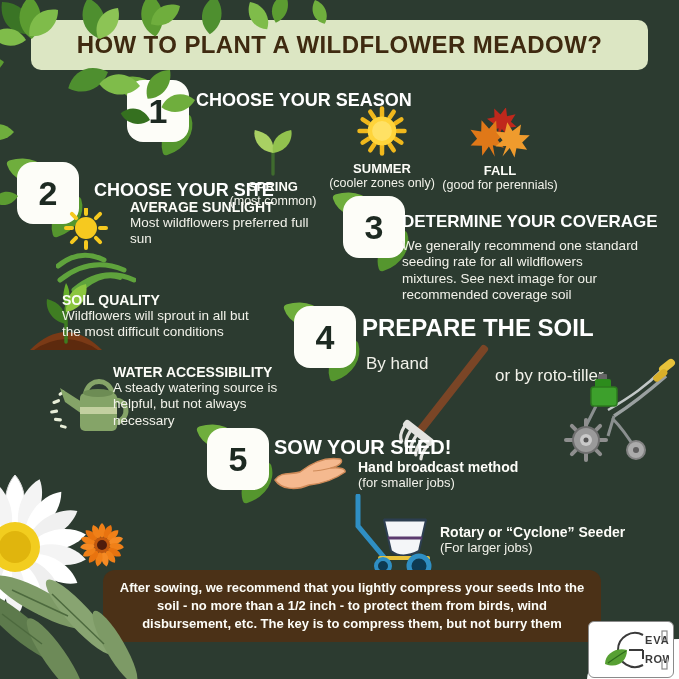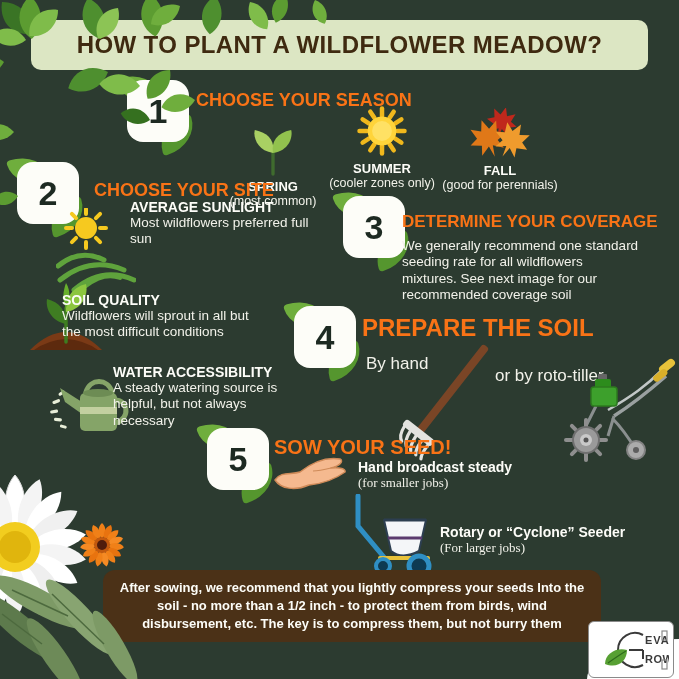--- a/index.html
+++ b/index.html
@@ -13,24 +13,24 @@
 
   
   .badge{position:absolute;width:62px;height:62px;z-index:3;}
   .badge::before{content:'';position:absolute;left:-7px;top:-7px;width:38px;height:32px;
     background:#6fae3d;border-radius:4px 100% 4px 100%;transform:rotate(-18deg);}
   .badge::after{content:'';position:absolute;right:-7px;bottom:-9px;width:38px;height:32px;
     background:#55962e;border-radius:100% 4px 100% 4px;transform:rotate(-18deg);}
   .badge .sq{position:absolute;inset:0;background:#fdfdf8;border-radius:16px;display:flex;
     align-items:center;justify-content:center;font-size:34px;font-weight:700;color:#1d2a22;z-index:1;}
 
-  .h-step{position:absolute;color:#f97316;font-weight:800;z-index:3;white-space:nowrap;}
+  .h-step{position:absolute;color:#ffffff;font-weight:800;z-index:3;white-space:nowrap;}
   .wtitle{font-weight:700;color:#fdfdf8;font-size:14px;}
   .wbody{color:#f2f2ea;font-size:13.5px;line-height:1.22;}
-  .wnote{color:#f2f2ea;font-size:13px;font-family:Liberation Serif, serif;}
+  .wnote{color:#f2f2ea;font-size:13px;}
   .abs{position:absolute;z-index:3;}
 
   .season{position:absolute;width:124px;text-align:center;z-index:3;}
   .season .ic{height:54px;display:flex;align-items:flex-end;justify-content:center;}
   .season .nm{font-weight:700;color:#fdfdf8;font-size:13px;margin-top:3px;}
   .season .nt{color:#f2f2ea;font-size:12.5px;}
 
   
   .footer-note{position:absolute;left:103px;top:570px;width:498px;height:72px;background:#4b3117;
     border-radius:12px;display:flex;align-items:center;justify-content:center;z-index:4;}
@@ -261,21 +261,21 @@
   <div class="badge" style="left:207px;top:428px;">
     <div class="sq">5</div>
   </div>
   <div class="h-step" style="left:274px;top:436px;font-size:20px;">SOW YOUR SEED!</div>
 
   <svg class="abs" style="left:273px;top:456px;" width="80" height="38" viewBox="0 0 80 38">
     <path d="M2 24 C8 15 18 19 27 16 C41 5 55 1 67 3 C71 5 67 10 58 12 C67 11 73 13 72 16 C61 24 46 28 36 29 C22 35 8 33 2 24 Z" fill="#f5b98f" stroke="#cf8a58" stroke-width="1.5" stroke-linejoin="round"></path>
     <path d="M58 12 C50 14 44 15 40 15" stroke="#cf8a58" stroke-width="1.2" fill="none"></path>
   </svg>
   <div class="abs" style="left:358px;top:459px;">
-    <div class="wtitle">Hand broadcast steady</div>
+    <div class="wtitle">Hand broadcast method</div>
     <div class="wnote">(for smaller jobs)</div>
   </div>
 
   <svg class="abs" style="left:346px;top:494px;" width="96" height="84" viewBox="0 0 96 84">
     <path d="M12 2 L12 32 L42 68" stroke="#2f8fc4" stroke-width="5" fill="none" stroke-linecap="round"></path>
     <path d="M38 26 L80 26 L73 57 Q56 66 45 57 Z" fill="#f4f6f8" stroke="#2c3e50" stroke-width="2" stroke-linejoin="round"></path>
     <line x1="38" y1="26" x2="80" y2="26" stroke="#2c3e50" stroke-width="3"></line>
     <line x1="42" y1="44" x2="76" y2="44" stroke="#5b3a6e" stroke-width="3"></line>
     <line x1="34" y1="64" x2="82" y2="64" stroke="#e8c23a" stroke-width="4" stroke-linecap="round"></line>
     <circle cx="73" cy="72" r="10" fill="#0e3a52" stroke="#2f8fc4" stroke-width="5"></circle>

